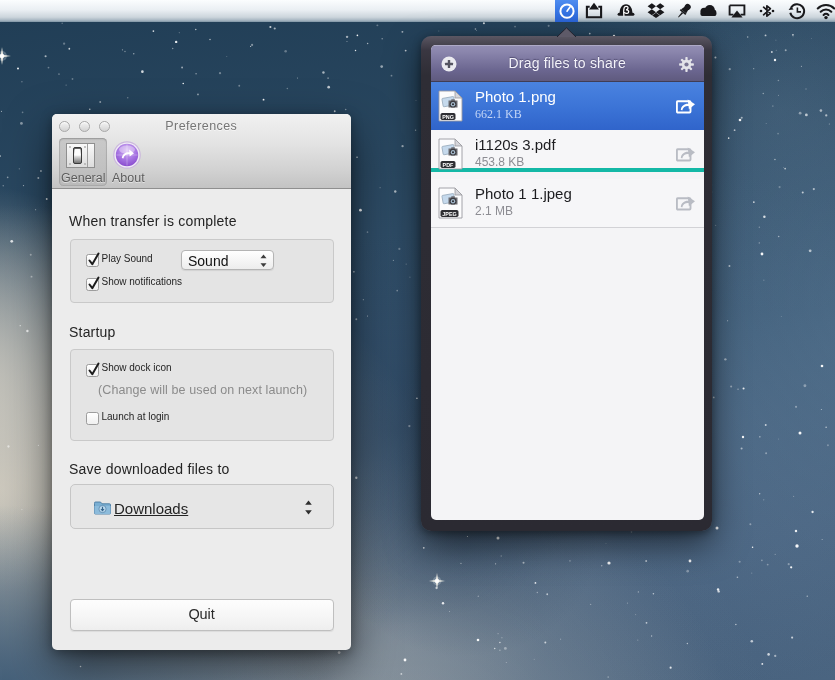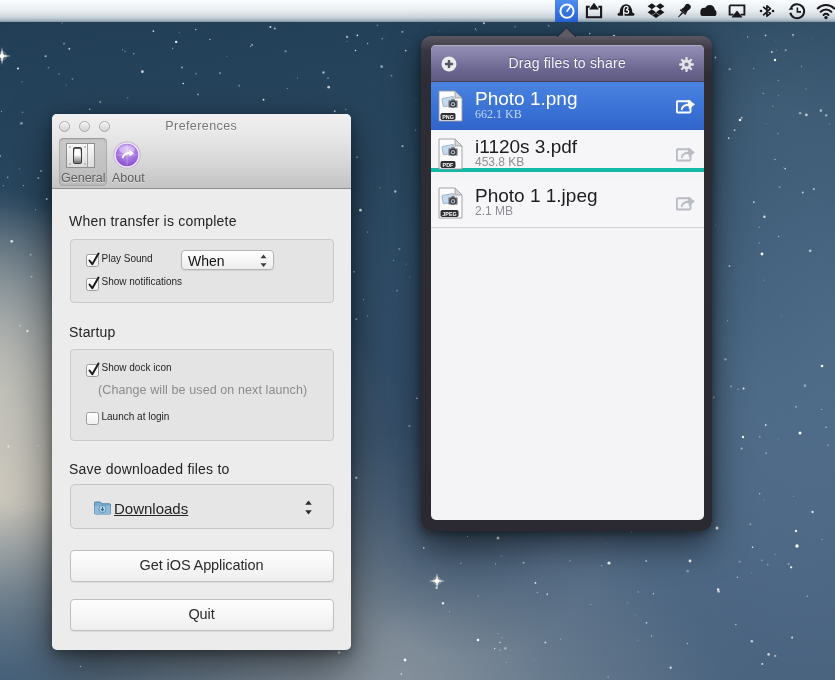--- a/index.html
+++ b/index.html
@@ -34,21 +34,21 @@
 #pop-inner{position:absolute;left:9.5px;top:18px;width:273.5px;height:475px;border-radius:5px;overflow:hidden;background:#f4f4f6;}
 #pop-head{position:absolute;left:0;top:0;width:273.5px;height:37px;
  background:linear-gradient(180deg,#938eb4 0%,#8a85ac 20%,#6b6690 70%,#5f5a7e 100%);
  box-shadow:inset 0 1px 0 rgba(255,255,255,.25);border-bottom:1px solid #403d55;box-sizing:border-box;}
 #pop-title{position:absolute;left:0;top:10px;width:100%;text-align:center;color:#f4f3fa;font-size:14px;letter-spacing:0.2px;text-shadow:0 -1px 1px rgba(40,35,70,.5);}
 .hbtn{position:absolute;top:10.5px;}
 #row1{position:absolute;left:0;top:37px;width:273.5px;height:48px;background:linear-gradient(180deg,#4a83e0 0%,#3b73d6 55%,#3064cb 100%);}
 #row2{position:absolute;left:0;top:85px;width:273.5px;height:42px;background:#f6f6f8;border-bottom:4px solid #14b8a6;box-sizing:border-box;}
 #row3{position:absolute;left:0;top:134px;width:273.5px;height:49px;background:#f6f6f8;border-bottom:1px solid #d2d2d6;box-sizing:border-box;}
 .fico{position:absolute;left:7.5px;top:8px;width:25px;height:32px;}
-.fname{position:absolute;left:44.5px;top:6px;font-size:19px;color:#1d1d20;}
+.fname{position:absolute;left:44.5px;top:6px;font-size:15px;color:#1d1d20;}
 .fsize{position:absolute;left:44.5px;top:25px;font-size:12px;color:#8d8d93;}
 #row1 .fname{color:#ffffff;}
 #row1 .fsize{color:#c3d5f6;font-family:Liberation Serif, serif;}
 .shic{position:absolute;left:245px;top:14px;}
 
 #prefs{position:absolute;left:52px;top:113.5px;width:298.5px;height:536px;border-radius:5px;background:#ececec;
  box-shadow:0 18px 45px rgba(0,0,0,.55), 0 3px 12px rgba(0,0,0,.35);}
 #ptitle{position:absolute;left:0;top:0;width:298.5px;height:75.5px;border-radius:5px 5px 0 0;
  background:linear-gradient(180deg,#f1f1f1 0%,#e3e3e3 40%,#d2d2d2 75%,#c3c3c3 100%);
  border-bottom:1px solid #8f8f8f;box-sizing:border-box;}
@@ -852,21 +852,21 @@
  </div>
  <div class="slabel" style="top:99px">When transfer is complete</div>
  <div class="gbox" style="top:125px;height:64px"></div>
  <div class="cb" style="left:33.5px;top:140.5px">
       <svg width="16" height="17" style="position: absolute; left: -1px; top: -4px; overflow: visible;">
         <path d="M3.5 9.5 L6.3 13.2 L12.5 2.5" fill="none" stroke="#1c1c1c" stroke-width="2" stroke-linecap="round" stroke-linejoin="round"></path>
       </svg>
     </div>
  <div class="cblabel" style="left:49.5px;top:139px">Play Sound</div>
  <div id="glass">
-      <span>When</span>
+      <span>Sound</span>
       <svg width="9" height="14" style="position: absolute; right: 5px; top: 2.5px;">
         <path d="M4.5 0.5 L7.5 4.3 H1.5 Z" fill="#3c3c3c"></path>
         <path d="M4.5 13 L7.5 9.2 H1.5 Z" fill="#3c3c3c"></path>
       </svg>
     </div>
  <div class="cb" style="left:33.5px;top:164px">
       <svg width="16" height="17" style="position: absolute; left: -1px; top: -4px; overflow: visible;">
         <path d="M3.5 9.5 L6.3 13.2 L12.5 2.5" fill="none" stroke="#1c1c1c" stroke-width="2" stroke-linecap="round" stroke-linejoin="round"></path>
       </svg>
     </div>
@@ -892,15 +892,14 @@
         <path d="M0.5 6 H16.5 V13 a1 1 0 0 1 -1 1 H1.5 a1 1 0 0 1 -1 -1 Z" fill="#8cbbdb"></path>
         <circle cx="8.5" cy="9" r="3.6" fill="#b9d7ec" stroke="#5a88ab" stroke-width="0.8"></circle>
         <path d="M8.5 6.8 V10.2 M7 9 L8.5 10.7 L10 9" fill="none" stroke="#34648c" stroke-width="1.1"></path>
       </svg>
       <svg width="9" height="15" style="position: absolute; right: 20px; top: 15px;">
         <path d="M4.5 0.5 L7.8 4.8 H1.2 Z" fill="#2e2e2e"></path>
         <path d="M4.5 14.5 L7.8 10.2 H1.2 Z" fill="#2e2e2e"></path>
       </svg>
     </div>
 
- <div class="pbtn" style="top:436px"><span>Get iOS Application</span></div>
  <div class="pbtn" style="top:485px"><span>Quit</span></div>
 </div>
 
 </body></html>

